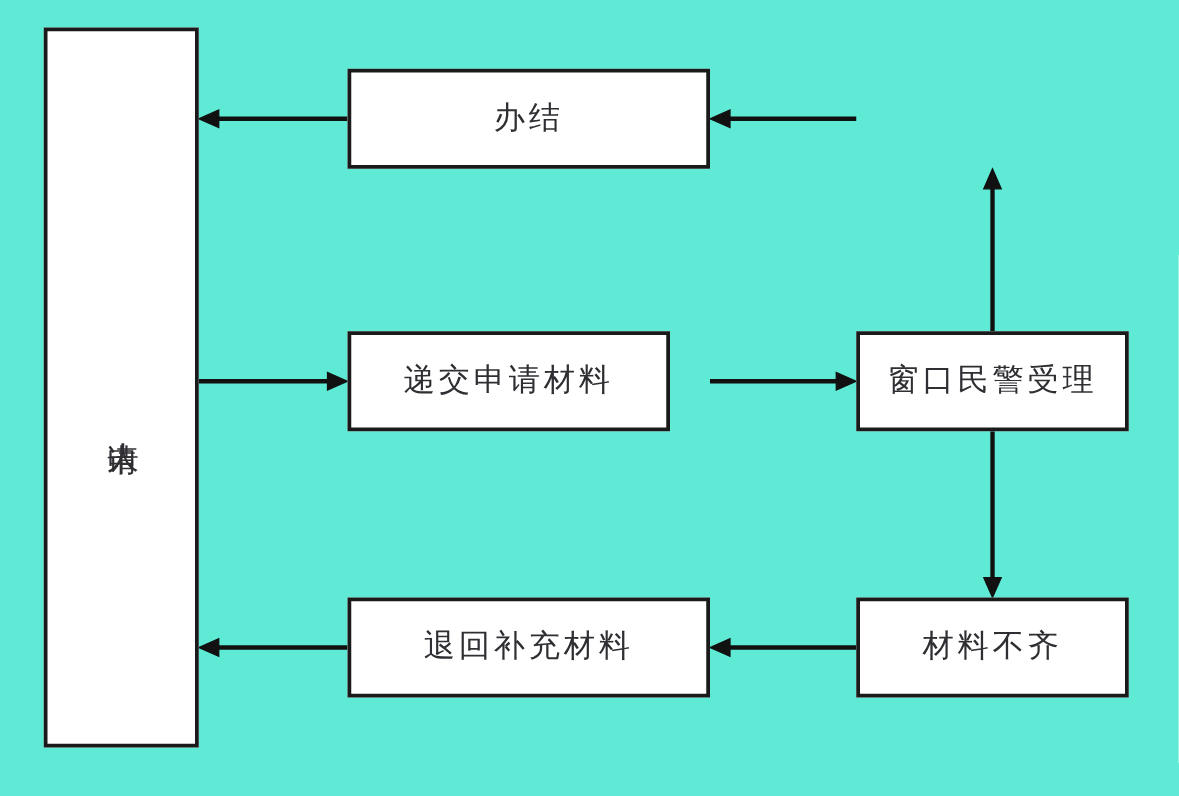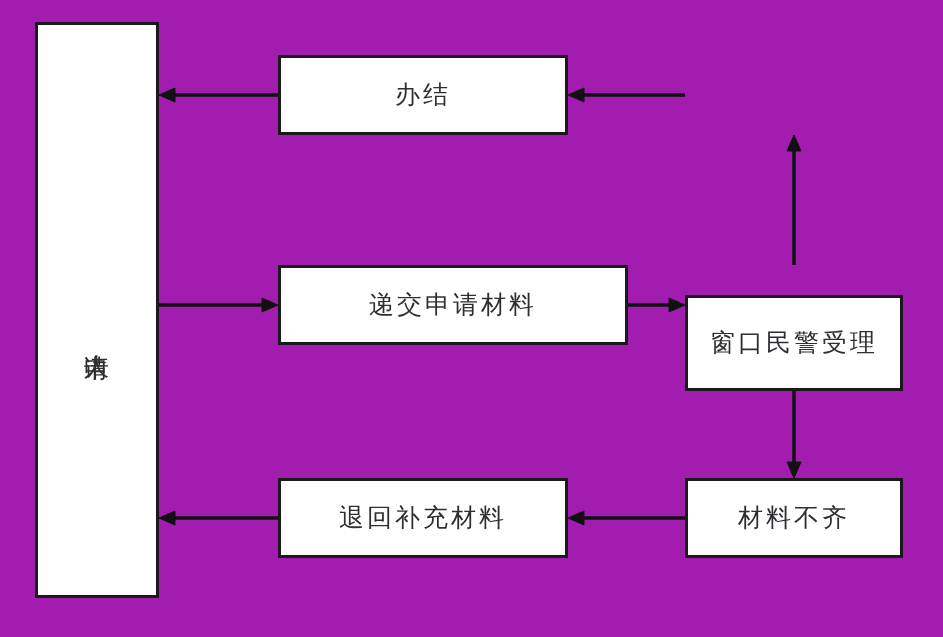--- a/index.html
+++ b/index.html
@@ -4,23 +4,23 @@
 <style>
   html, body {
     margin: 0;
     padding: 0;
     background: #ffffff;
   }
   #canvas {
     position: relative;
     width: 943px;
     height: 637px;
-    background: #a21caf;
+    background: #5eead4;
     overflow: hidden;
-    font-family: Liberation Sans, sans-serif;
+    font-family: Liberation Serif, serif;
   }
   .node {
     position: absolute;
     box-sizing: border-box;
     border: 3px solid #1a1a1a;
     background: #ffffff;
     display: flex;
     align-items: center;
     justify-content: center;
     color: #2a2a2a;
@@ -48,25 +48,25 @@
     letter-spacing: 0;
     text-align: center;
     color: #2f2f33;
     writing-mode: vertical-rl;
     text-orientation: upright;
     white-space: pre;
     height: 235px;
   }
   
   #node-complete   { left: 278px; top: 55px;  width: 290px; height: 80px; }
-  #node-submit     { left: 278px; top: 265px; width: 350px; height: 80px; }
+  #node-submit     { left: 278px; top: 265px; width: 258px; height: 80px; }
   #node-return     { left: 278px; top: 478px; width: 290px; height: 80px; }
   
   #node-materials-ok  { left: 685px; top: 55px;  width: 218px; height: 80px; }
-  #node-accept        { left: 685px; top: 265px; width: 218px; height: 96px; margin-top: 30px; }
+  #node-accept        { left: 685px; top: 265px; width: 218px; height: 80px; }
   #node-materials-bad { left: 685px; top: 478px; width: 218px; height: 80px; }
 
   .edge-layer {
     position: absolute;
     left: 0;
     top: 0;
     width: 943px;
     height: 637px;
     pointer-events: none;
   }

